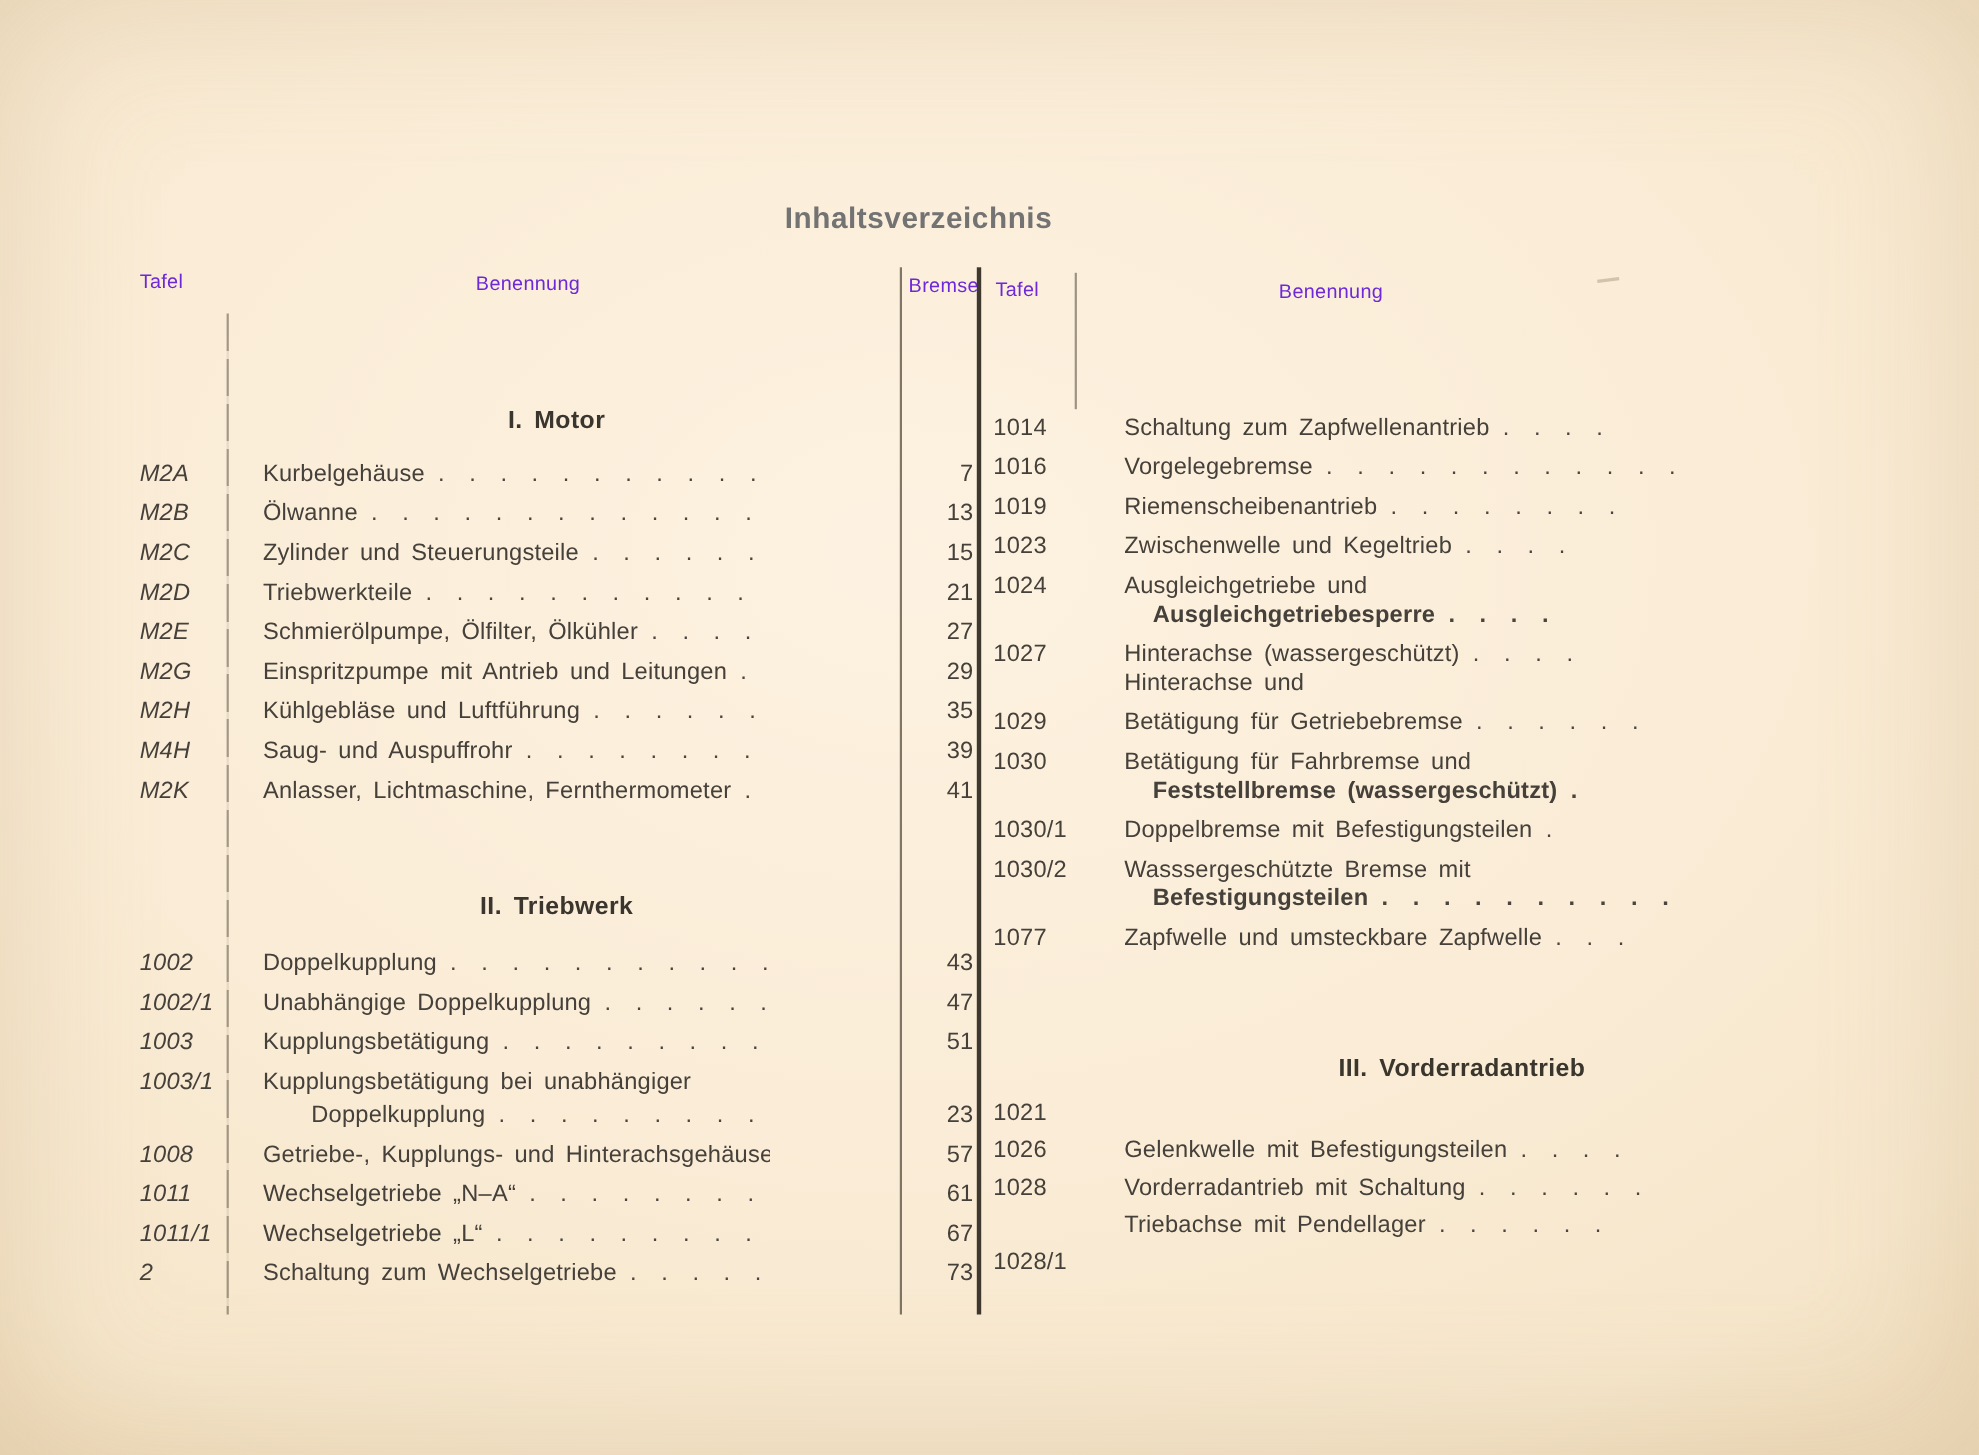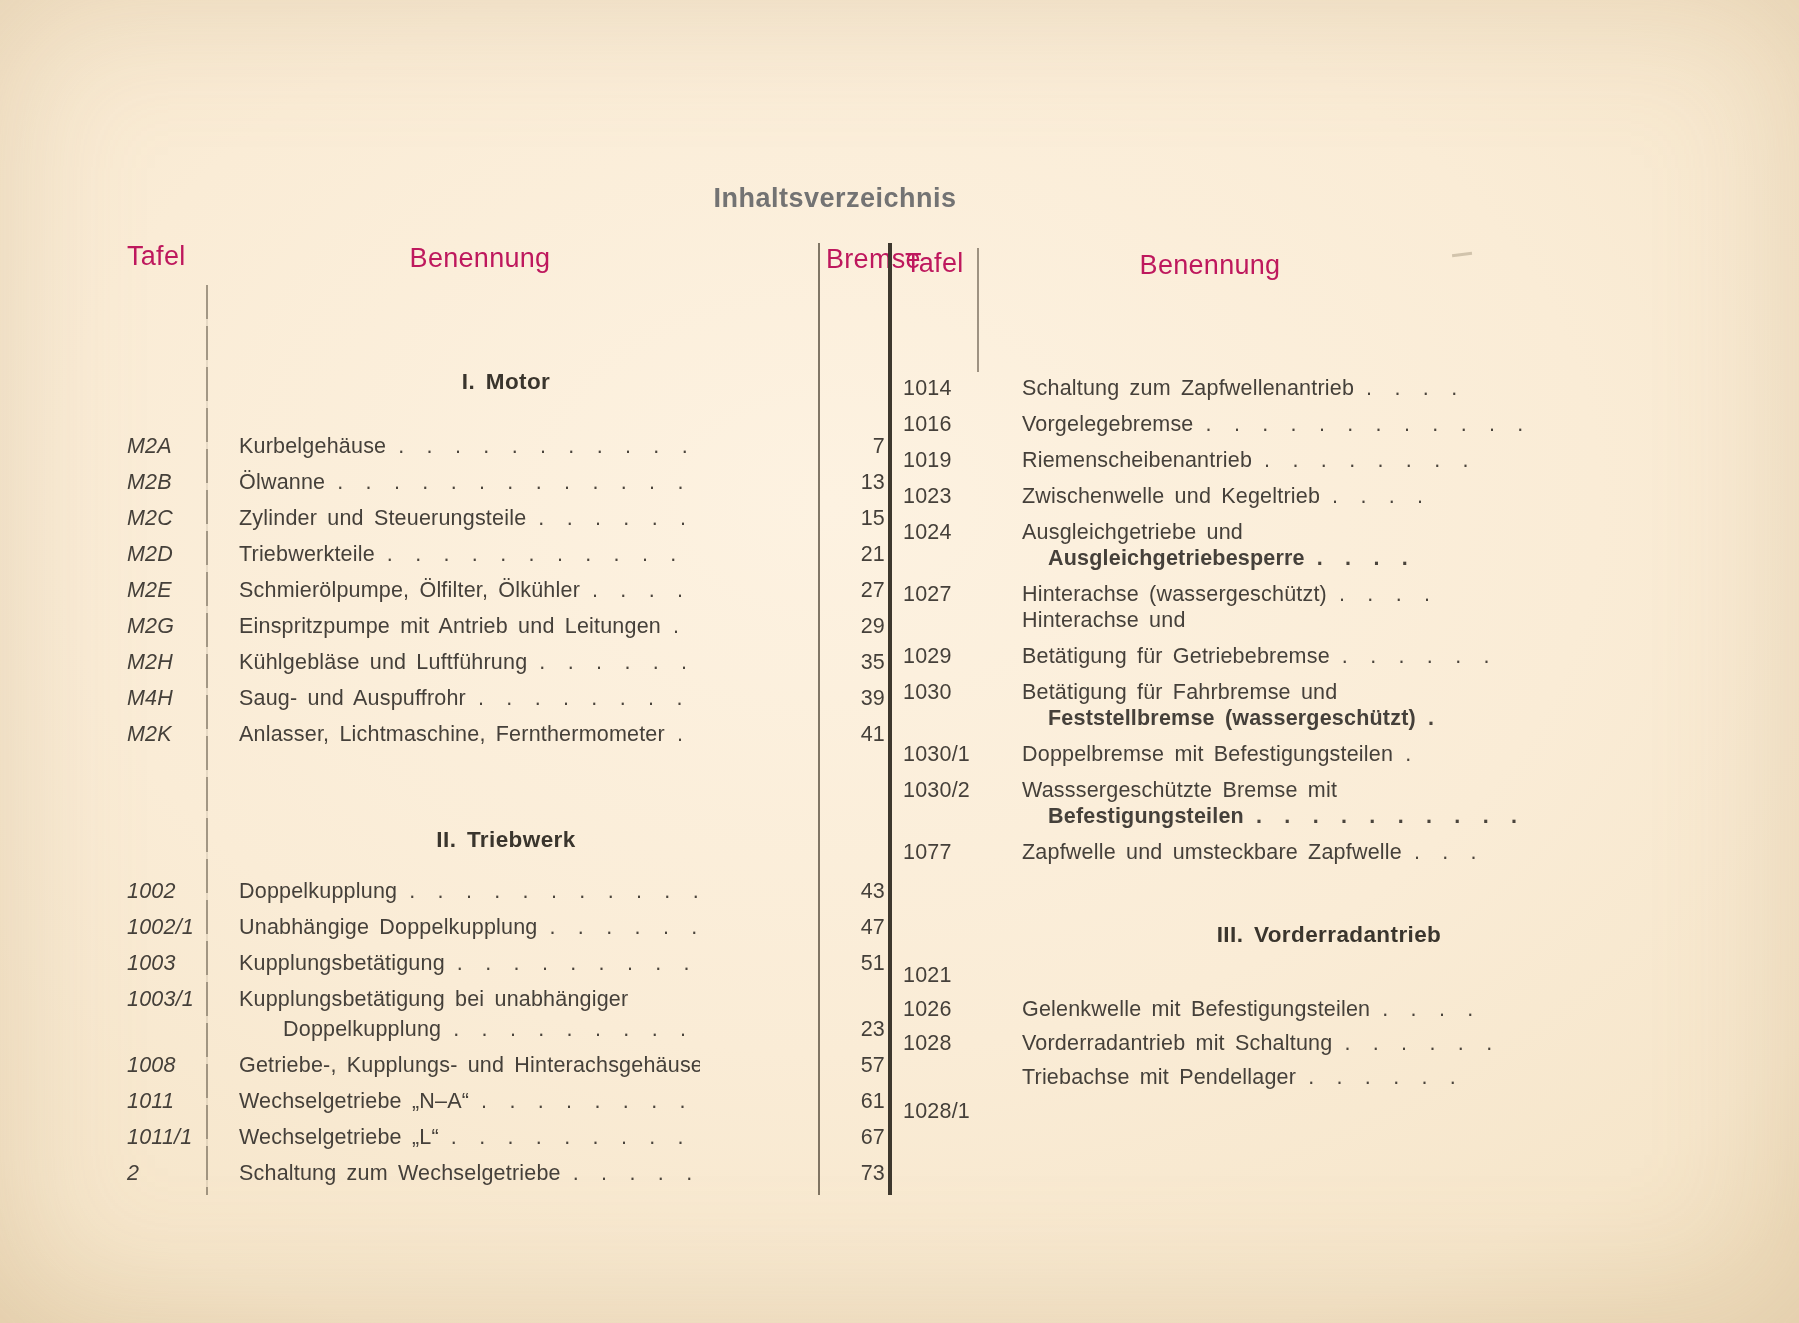--- a/index.html
+++ b/index.html
@@ -8,43 +8,43 @@
     font-family:"Liberation Sans", sans-serif;
     background:#fbeeda;
     background-image:radial-gradient(ellipse 1400px 1000px at 46% 38%, #fdf2e1 0%, #faecd6 55%, #f6e6cb 88%, #f1dfc0 100%);
     color:#45403a;
   }
   .vignette{position:absolute;inset:0;box-shadow:inset 0 0 140px rgba(190,160,115,.30);pointer-events:none;}
   .title{
     position:absolute;left:690px;top:164px;width:290px;height:32px;line-height:32px;
     text-align:center;font-size:27px;font-weight:bold;letter-spacing:.5px;color:#737373;
   }
-  .hdr{position:absolute;font-size:27px;color:#be185d;letter-spacing:.3px;line-height:26px;}
+  .hdr{position:absolute;font-size:18px;color:#6d28d9;letter-spacing:.3px;line-height:26px;}
   .hdr-tafel-l{left:127px;top:243px;width:90px;}
   .hdr-ben-l{left:300px;top:245px;width:360px;text-align:center;}
   .hdr-seite{left:826px;top:246px;width:62px;}
   .hdr-tafel-r{left:905px;top:250px;width:80px;}
   .hdr-ben-r{left:1030px;top:252px;width:360px;text-align:center;}
 
   .rule{position:absolute;pointer-events:none;}
   .rule-a{left:206px;top:285px;width:1.5px;height:910px;
     background:repeating-linear-gradient(to bottom, rgba(90,80,64,.55) 0 34px, rgba(90,80,64,.12) 34px 41px);}
   .rule-b{left:818px;top:243px;width:1.5px;height:952px;background:rgba(80,70,55,.72);}
   .rule-c{left:888px;top:243px;width:4px;height:952px;background:#3e382e;}
   .rule-d{left:977px;top:248px;width:1.5px;height:124px;background:rgba(80,70,55,.55);}
   .speck{left:1452px;top:253px;width:20px;height:2.5px;background:rgba(105,88,62,.28);transform:rotate(-7deg);}
 
   .col{position:absolute;font-size:21.5px;letter-spacing:.2px;word-spacing:4px;}
   #left-col{left:127px;top:368px;width:758px;}
   #right-col{left:903px;top:375px;width:660px;}
 
   .sec-heading{font-weight:bold;font-size:22.5px;line-height:28px;text-align:center;color:#3a352d;letter-spacing:.4px;}
-  #left-col .sec-h0{margin-bottom:37px;}
+  #left-col .sec-h0{margin-bottom:21px;}
   #left-col .sec-h1{margin-top:79px;margin-bottom:24px;}
-  #right-col .sec-h1{margin-top:56px;margin-bottom:13px;padding-left:192px;}
+  #right-col .sec-h1{margin-top:92px;margin-bottom:13px;padding-left:192px;}
 
   .row{position:relative;margin-bottom:10px;}
   #right-col .sec-r1 .row{margin-bottom:8px;text-decoration:underline;}
   .tafel{display:inline-block;vertical-align:top;line-height:26px;}
   #left-col .tafel{width:112px;font-style:italic;}
   #right-col .tafel{width:119px;}
   .content{display:inline-block;vertical-align:top;}
   #left-col .content{width:461px;}
   #right-col .content{width:538px;}
   .line{display:block;white-space:nowrap;overflow:hidden;height:26px;line-height:26px;}

